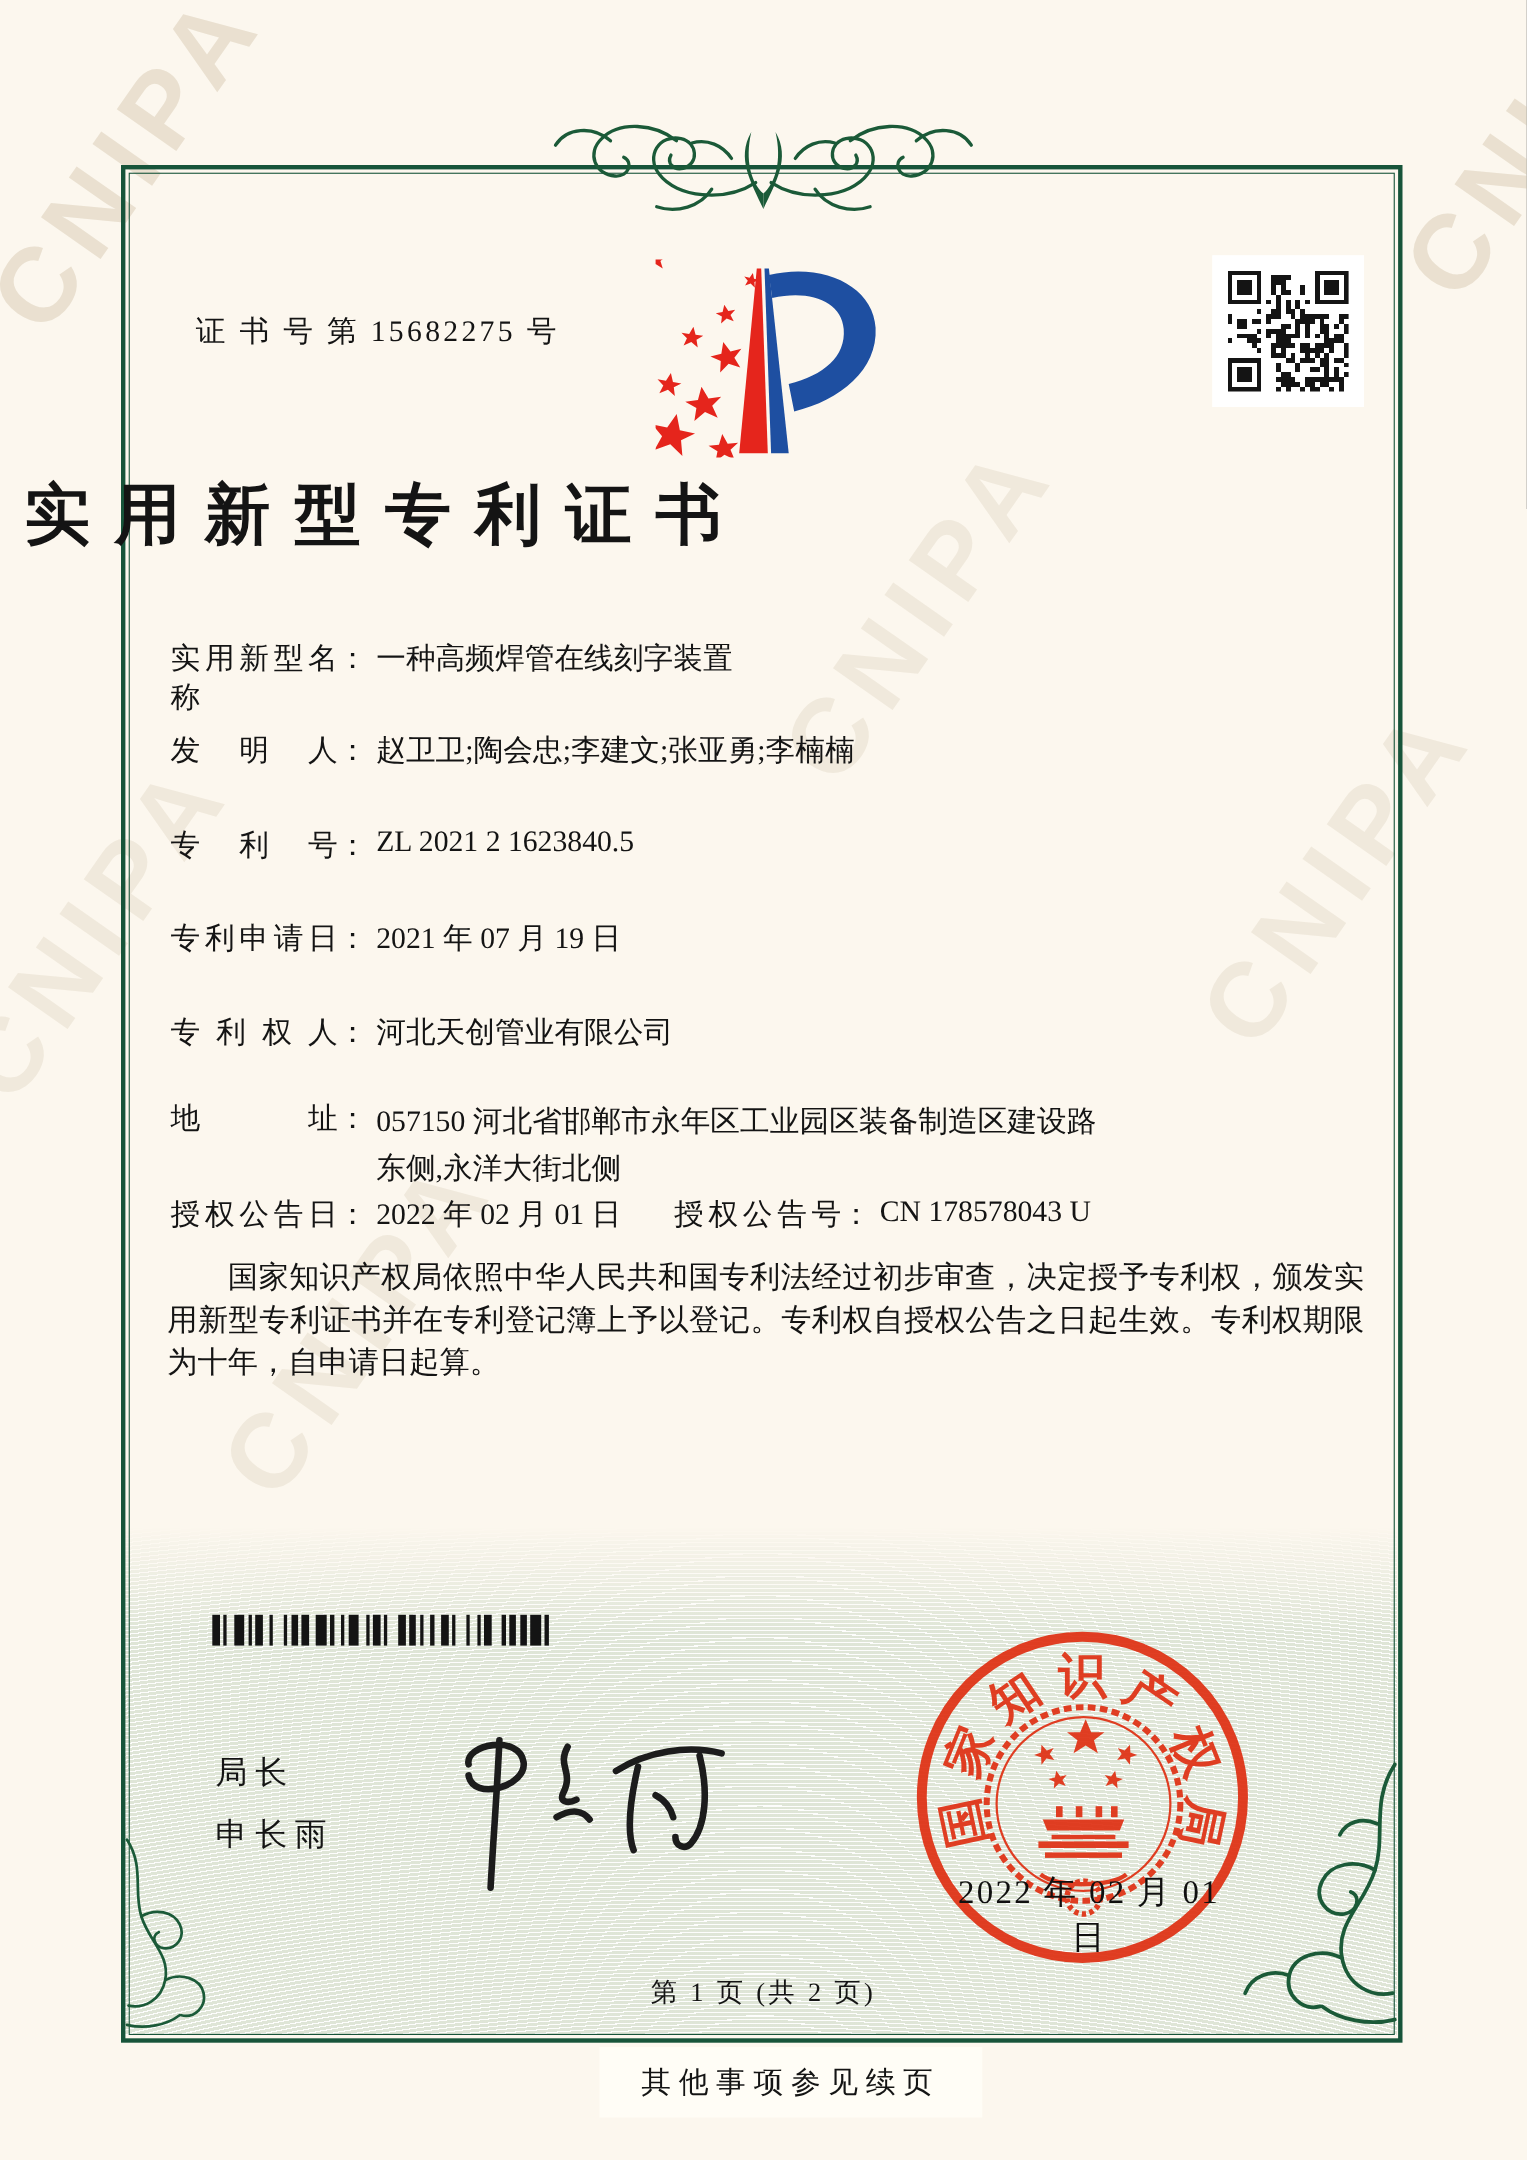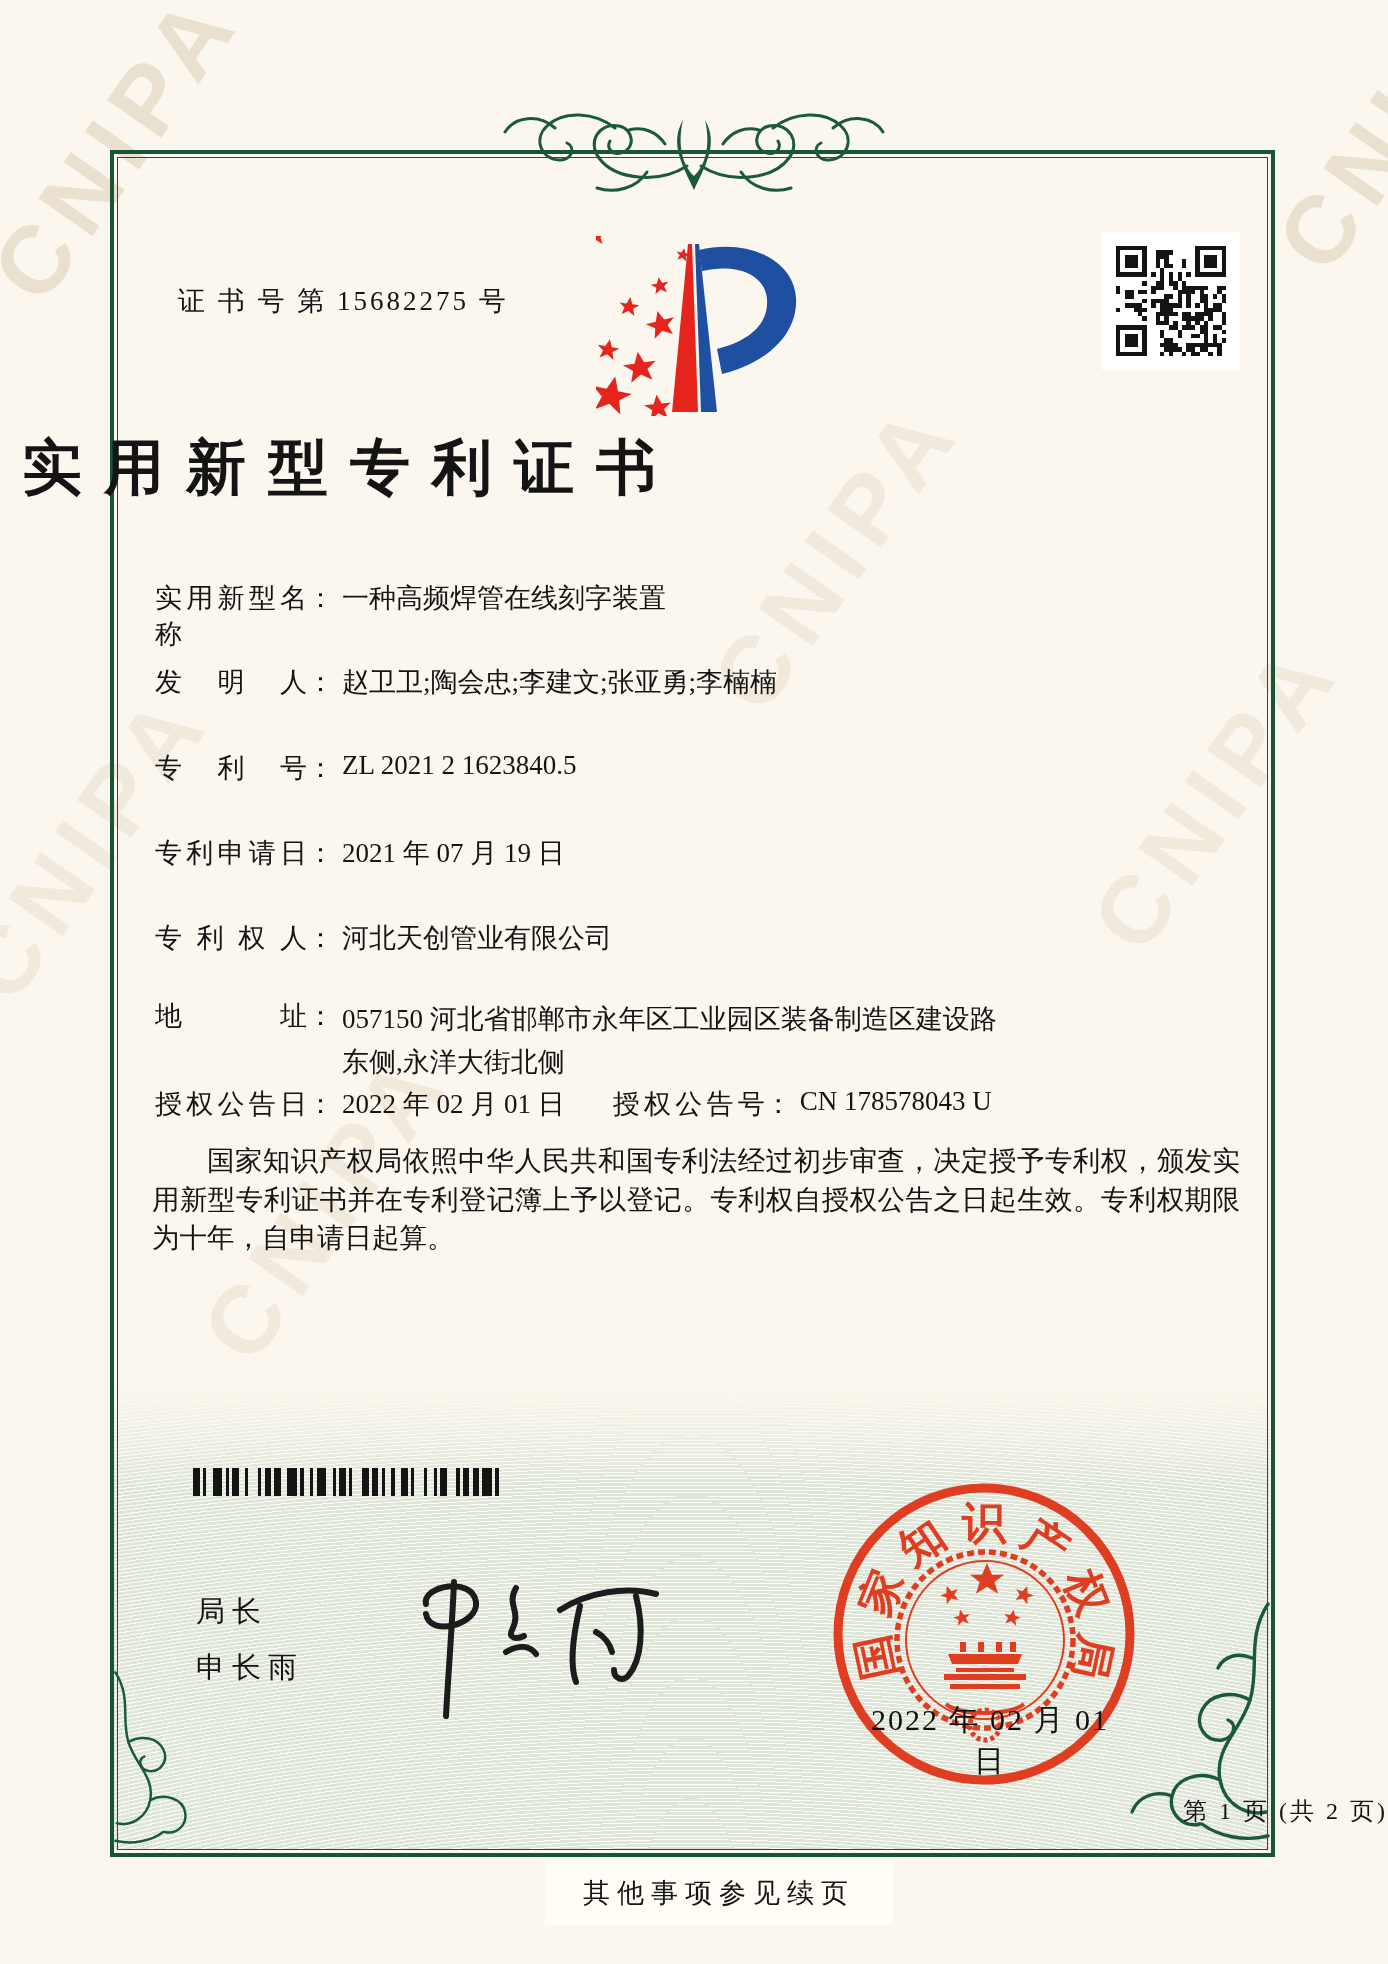--- a/index.html
+++ b/index.html
@@ -41,21 +41,21 @@
   .paras p{margin:0;text-indent:2em;}
   
   .barcode{position:absolute;left:193px;top:1468px;height:28px;display:flex;align-items:stretch;}
   .barcode div{height:100%;}
   .signer-title{position:absolute;left:196px;top:1592px;font-size:29px;letter-spacing:7px;}
   .signer-name{position:absolute;left:196px;top:1648px;font-size:29px;letter-spacing:7px;}
   .signature{position:absolute;left:388px;top:1548px;width:275px;height:185px;}
   .seal{position:absolute;left:828px;top:1478px;width:312px;height:312px;opacity:.92;}
   .seal-date{position:absolute;left:856px;top:1700px;width:268px;text-align:center;
              font-size:30px;letter-spacing:2px;color:#101010;}
-  .page-num{position:absolute;left:0;top:1795px;width:100%;text-align:right;
+  .page-num{position:absolute;left:0;top:1795px;width:100%;text-align:center;
             font-size:24px;letter-spacing:3px;}
   .note-box{position:absolute;left:545px;top:1861px;width:348px;height:64px;background:#fffdf6;
             display:flex;align-items:center;justify-content:center;font-size:27px;letter-spacing:7px;}
 </style>
 </head>
 <body>
 
 <div class="page">
 
   <span class="wm" style="left:-60px;top:90px">CNIPA</span>

